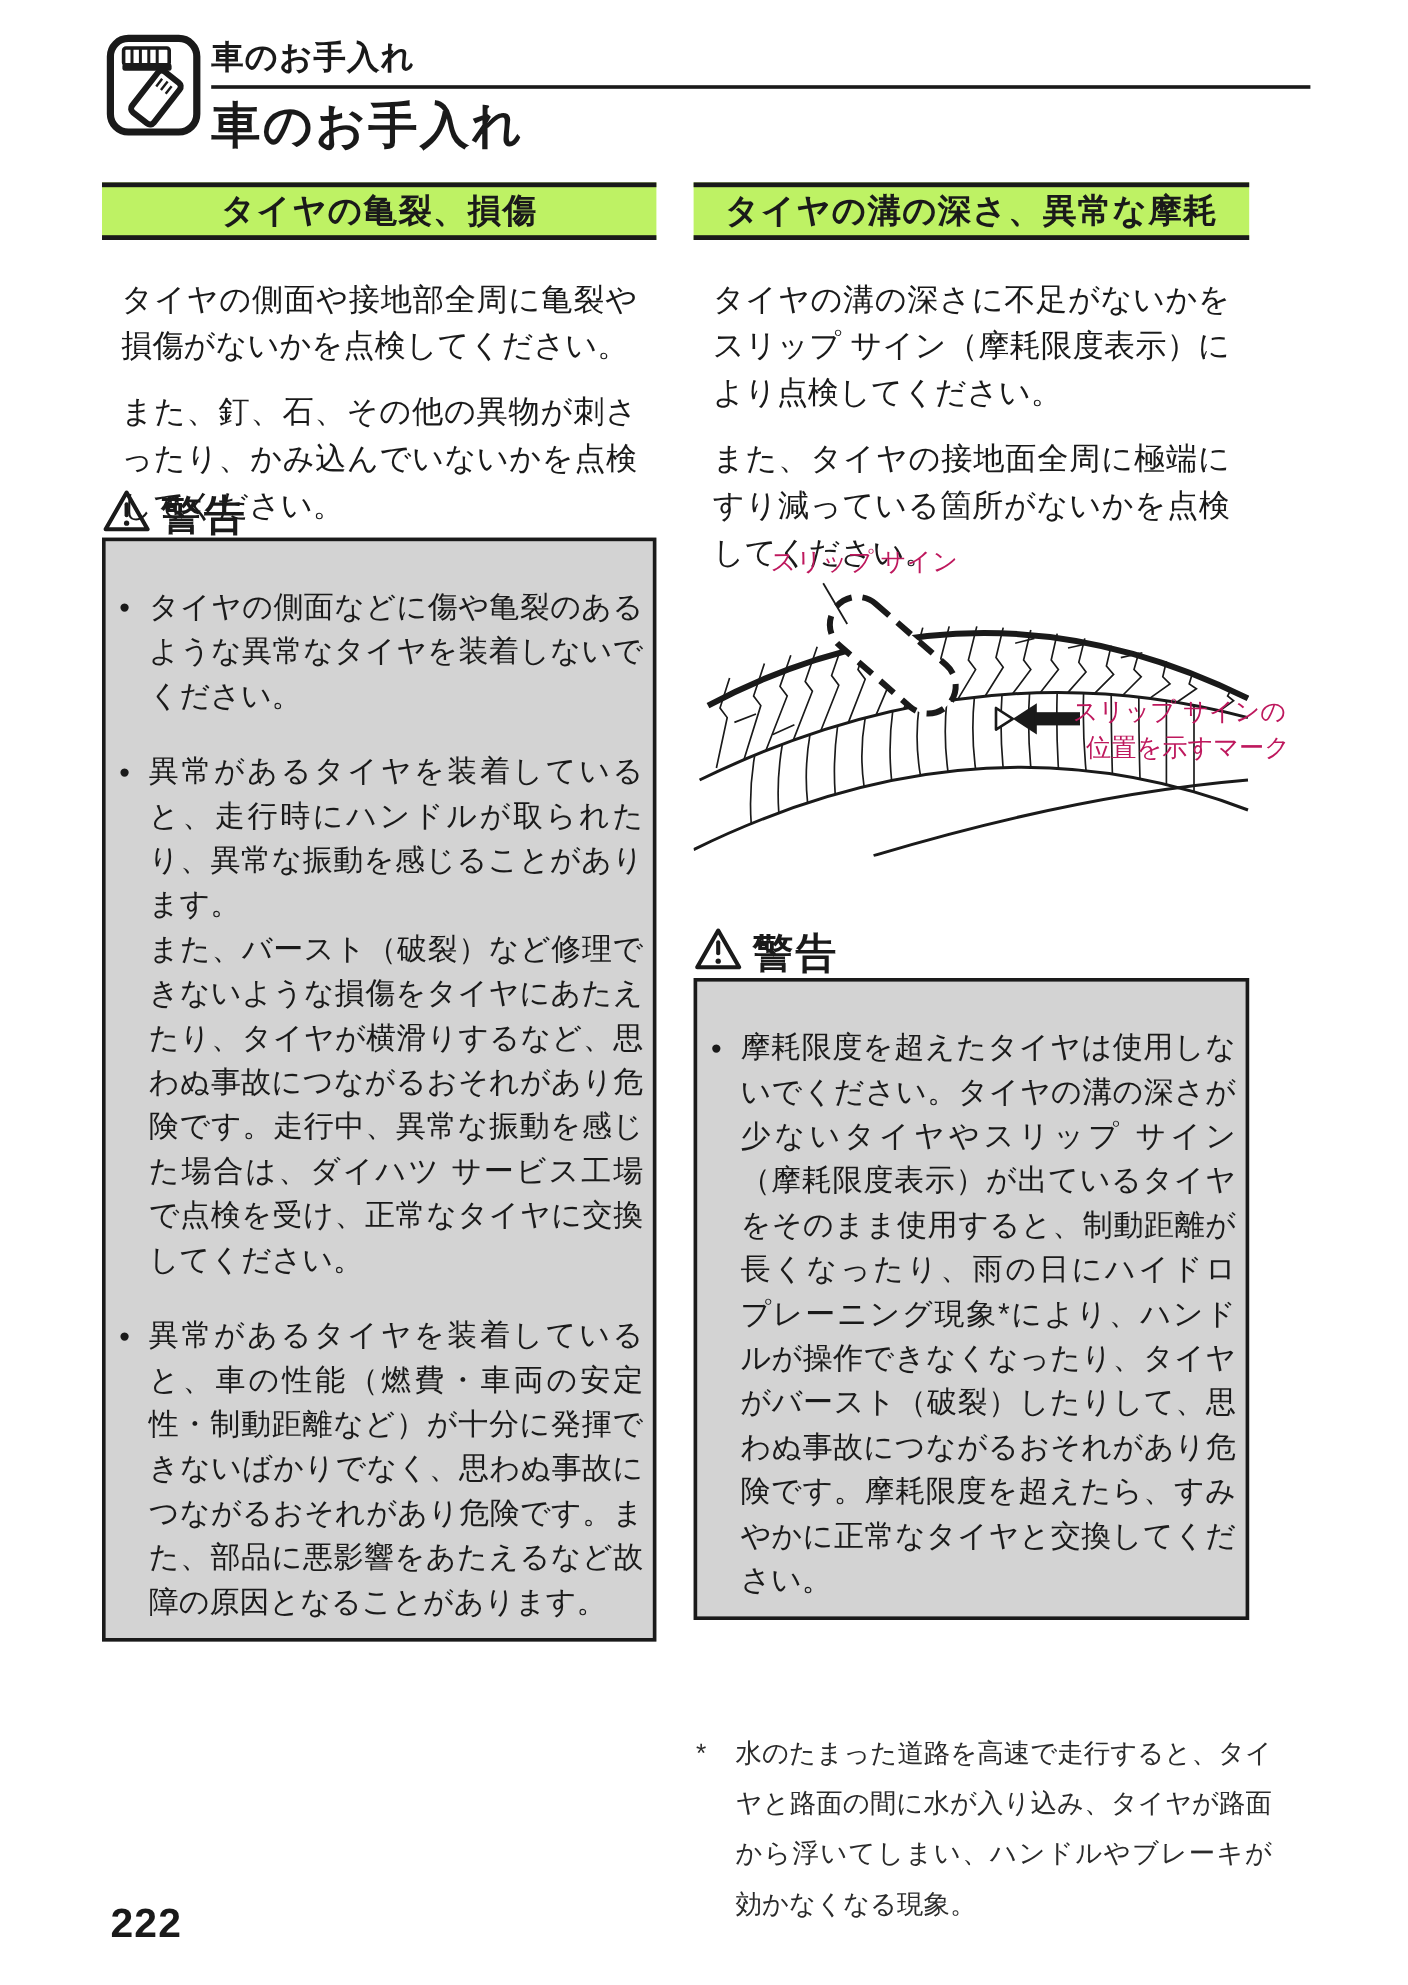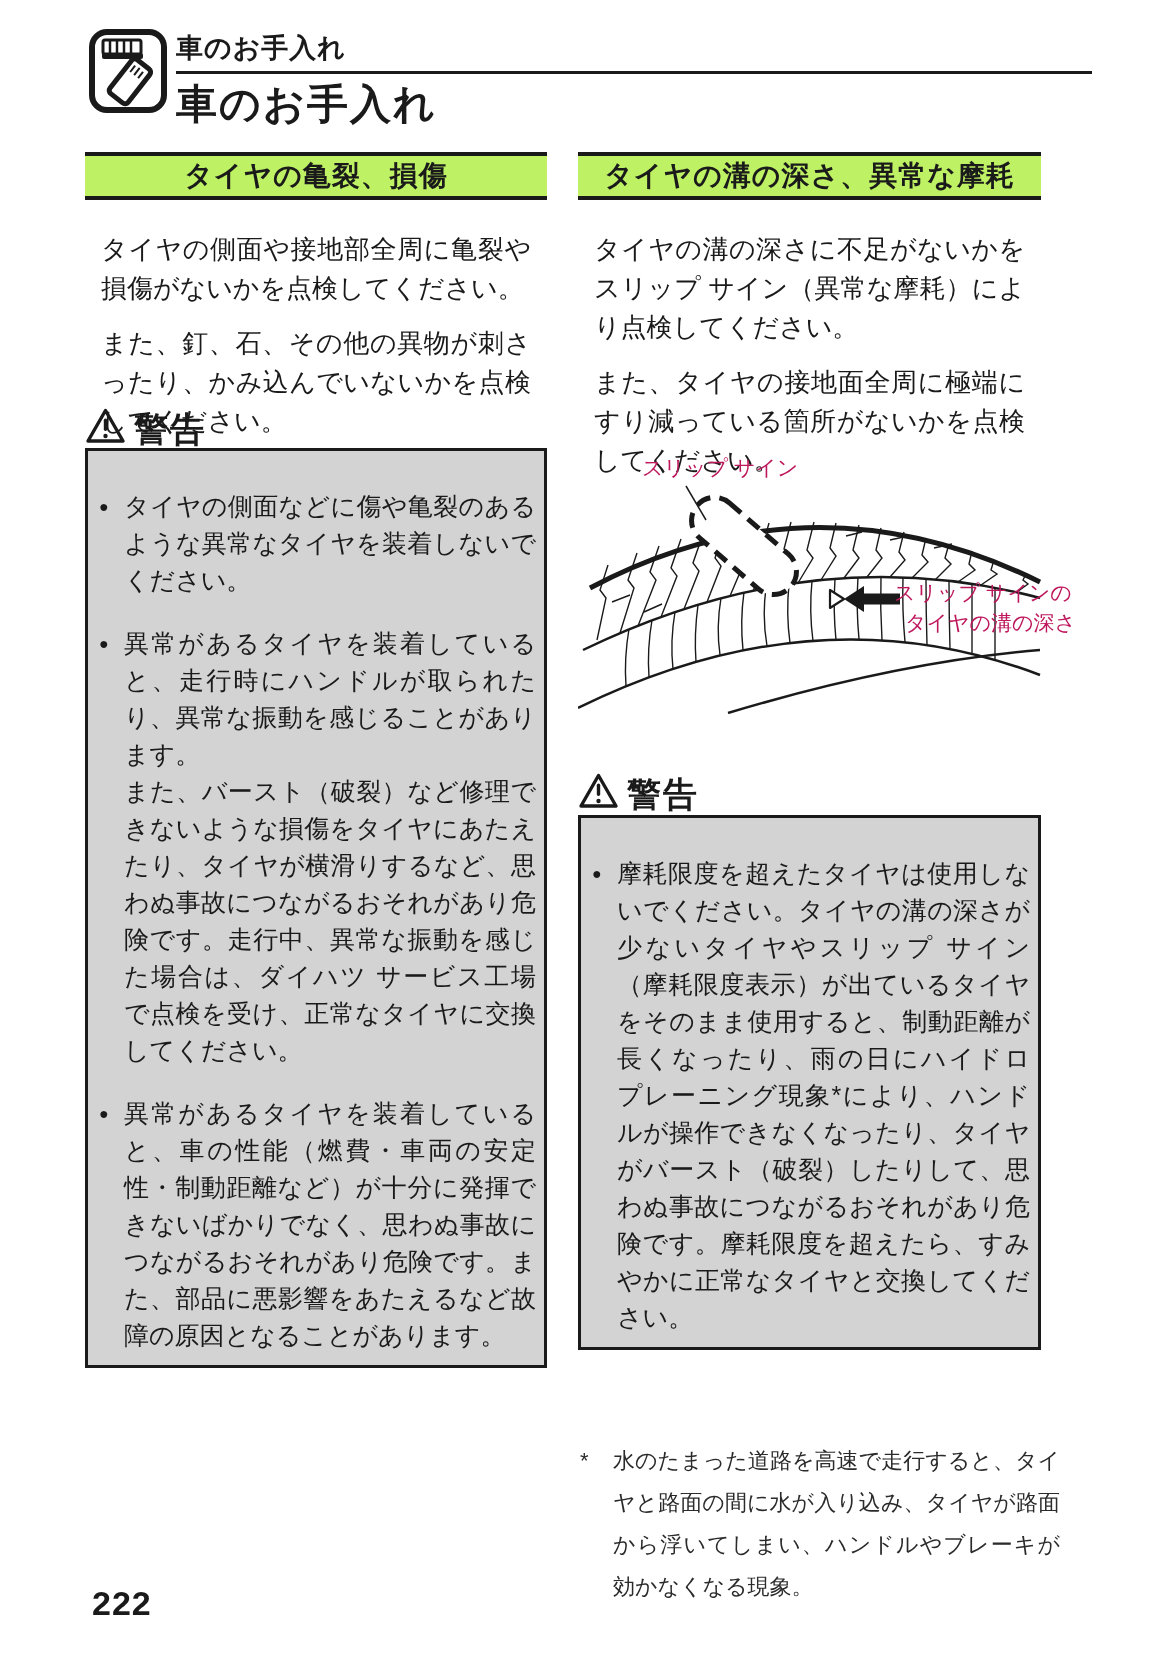--- a/index.html
+++ b/index.html
@@ -139,21 +139,21 @@
       </ul>
     </div>
   </div>
 
   <div class="col col-right">
     <div class="section-header">
       <span class="section-title">タイヤの溝の深さ、異常な摩耗</span>
     </div>
 
     <div class="body-text" style="top:62px;">
-      <p>タイヤの溝の深さに不足がないかをスリップ サイン（異常な摩耗）により点検してください。</p>
+      <p>タイヤの溝の深さに不足がないかをスリップ サイン（摩耗限度表示）により点検してください。</p>
       <p>また、タイヤの接地面全周に極端にすり減っている箇所がないかを点検してください。</p>
     </div>
 
     <div class="figure">
       <svg width="463" height="274" viewBox="0 0 463 274">
         <g stroke="#1a1a1a" fill="none">
 
           <path d="M12 148 Q235 30 462 142" stroke-width="5"></path>
           <path d="M5 210 Q235 98 462 158" stroke-width="2.5"></path>
           <path d="M0 268 Q240 150 462 235" stroke-width="2.5"></path>
@@ -215,21 +215,21 @@
           <polygon points="252,150 252,168 266,159" fill="#ffffff" stroke-width="2.2" stroke-linejoin="round"></polygon>
         </g>
 
         <g fill="#1a1a1a">
           <polygon points="266,159 286,146 286,172"></polygon>
           <rect x="284" y="153.5" width="38" height="11"></rect>
         </g>
       </svg>
       <div class="fig-label fig-label-slip">スリップ サイン</div>
       <div class="fig-label fig-label-mark1">スリップ サインの</div>
-      <div class="fig-label fig-label-mark2">タイヤの溝の深さ</div>
+      <div class="fig-label fig-label-mark2">位置を示すマーク</div>
     </div>
 
     <div class="warning-header" style="top:620px;">
       <svg width="41" height="38" viewBox="0 0 41 38">
         <path d="M20.5 3.5 L38 34 L3 34 Z" fill="none" stroke="#1a1a1a" stroke-width="3.4" stroke-linejoin="round"></path>
         <rect x="18.8" y="11.5" width="3.4" height="12.5" rx="1.7" fill="#1a1a1a"></rect>
         <circle cx="20.5" cy="29" r="2.2" fill="#1a1a1a"></circle>
       </svg>
       <span class="warn-label">警告</span>
     </div>

